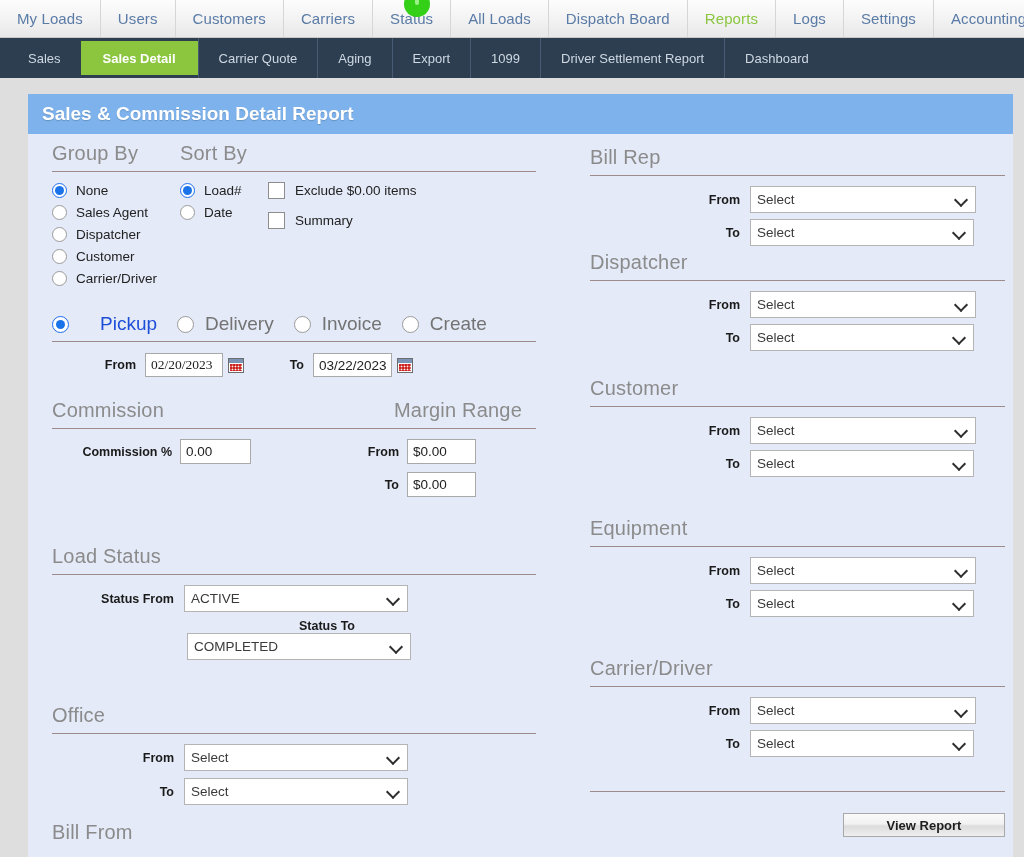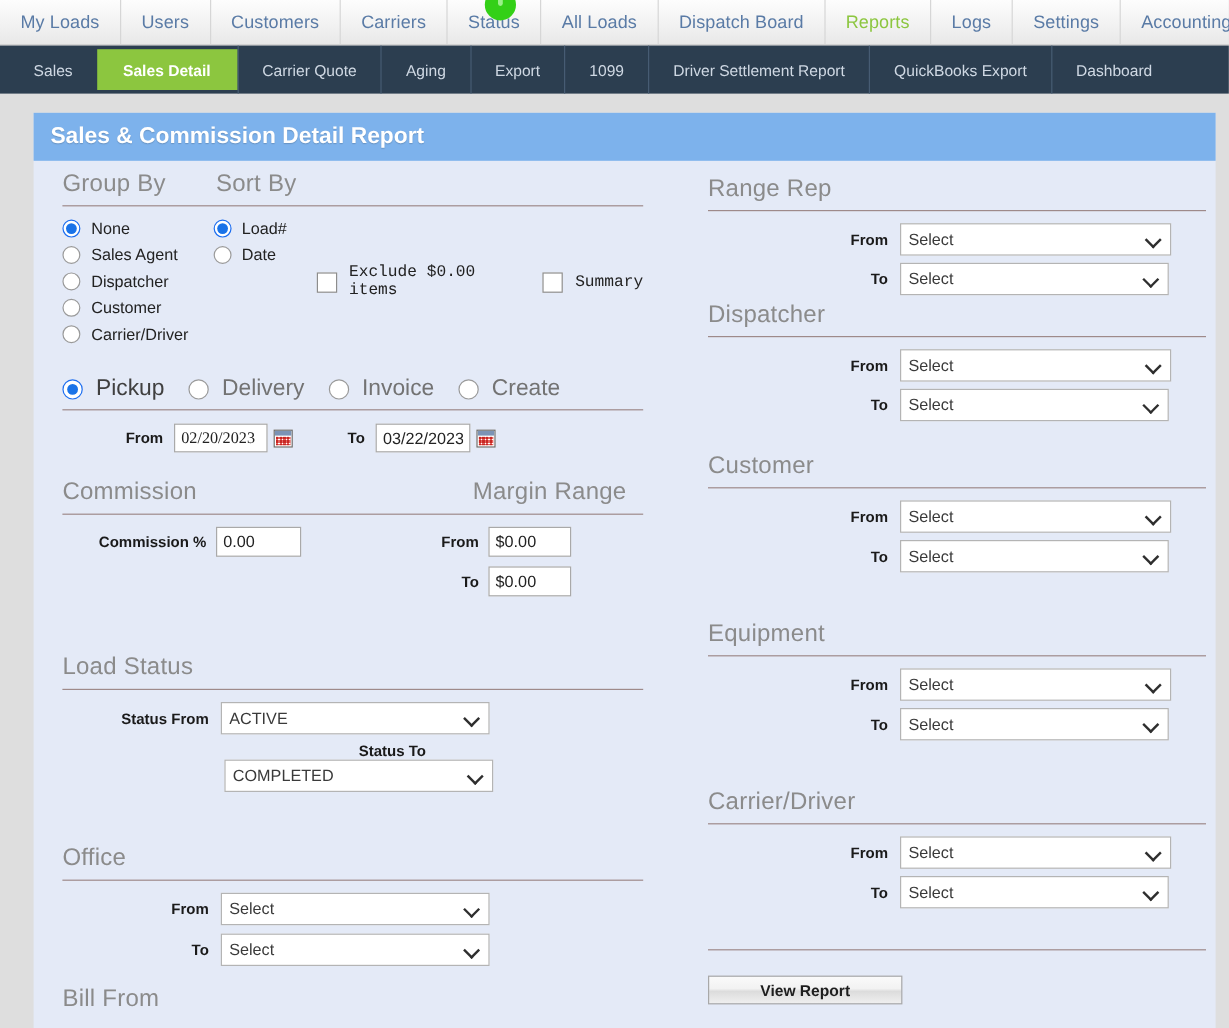--- a/index.html
+++ b/index.html
@@ -138,21 +138,21 @@
     background: #ffffff;
   }
   .rad.on::after {
     content:"";
     position:absolute; left: 2px; top: 2px;
     width: 9px; height: 9px; border-radius: 50%;
     background: #1a73e8;
   }
   .rad-lbl { font-size: 13.5px; color: #222; }
 
-  .check-col { display: flex; gap: 13px; padding-top: 1px; font-family: Liberation Mono, monospace; }
+  .check-col { display: flex; flex-direction: column; gap: 13px; padding-top: 1px; }
   .chk-line { display: flex; align-items: center; gap: 10px; }
   .chk {
     width: 17px; height: 17px;
     border: 1px solid #8d8d8d;
     background: #fff;
     flex: none;
   }
   .chk-lbl { font-size: 13.5px; color: #222; }
 
   
@@ -165,21 +165,21 @@
     width: 17px; height: 17px; border-radius: 50%;
     border: 1px solid #9a9a9a; background: #fff;
     position: relative; flex: none;
   }
   .big-rad.on { border-color: #1d6ef0; }
   .big-rad.on::after {
     content:""; position:absolute; left:3px; top:3px;
     width:9px; height:9px; border-radius:50%; background:#1a73e8;
   }
   .big-lbl { font-size: 19px; color: #737373; margin-right: 9px; }
-  .big-lbl.sel { color: #404040; }
+  .big-lbl.sel { color: #1d4ed8; margin-left: 20px; }
 
   
   .fld-row { display: flex; align-items: center; }
   .fld-lbl {
     font-size: 12.5px; font-weight: bold; color: #1a1a1a;
     text-align: right; white-space: nowrap;
   }
   input.txt, .fakeinput {
     border: 1px solid #a9a9a9;
     background: #ffffff;
@@ -267,21 +267,20 @@
 <div id="click-marker"></div>
 
 <div id="sub-nav">
   <div class="sn-item">Sales</div>
   <div class="sn-item active">Sales Detail</div>
   <div class="sn-item">Carrier Quote</div>
   <div class="sn-item">Aging</div>
   <div class="sn-item">Export</div>
   <div class="sn-item">1099</div>
   <div class="sn-item">Driver Settlement Report</div>
-  <div class="sn-item">QuickBooks Export</div>
   <div class="sn-item">Dashboard</div>
 </div>
 
 <div id="panel">
 
   <div id="panel-header">
     <span id="panel-title">Sales &amp; Commission Detail Report</span>
   </div>
 
   <div id="panel-body">
@@ -421,21 +420,21 @@
           </select>
         </span>
       </div>
 
       <div class="sec-head" style="padding-top:16px;">Bill From</div>
 
     </div>
 
     <div class="col-right">
 
-      <div class="sec-head" style="padding-top:12px;">Range Rep</div>
+      <div class="sec-head" style="padding-top:12px;">Bill Rep</div>
       <div class="rule"></div>
       <div class="fld-row" style="padding-top:10px;">
         <span class="fld-lbl" style="width:150px;">From</span>
         <span class="sel-wrap" style="margin-left:10px;">
           <select class="sel" style="width:226px;">
             <option>Select</option>
           </select>
         </span>
       </div>
       <div class="fld-row" style="padding-top:6px;">
@@ -518,20 +517,20 @@
         <span class="fld-lbl" style="width:150px;">To</span>
         <span class="sel-wrap" style="margin-left:10px;">
           <select class="sel" style="width:224px;">
             <option>Select</option>
           </select>
         </span>
       </div>
 
       <div class="rule" style="margin-top:34px;"></div>
 
-      <div style="display:flex; justify-content:flex-start; padding-top:21px;">
+      <div style="display:flex; justify-content:flex-end; padding-top:21px;">
         <button id="view-report-btn">View Report</button>
       </div>
 
     </div>
 
   </div>
 </div>
 
 </body></html>

